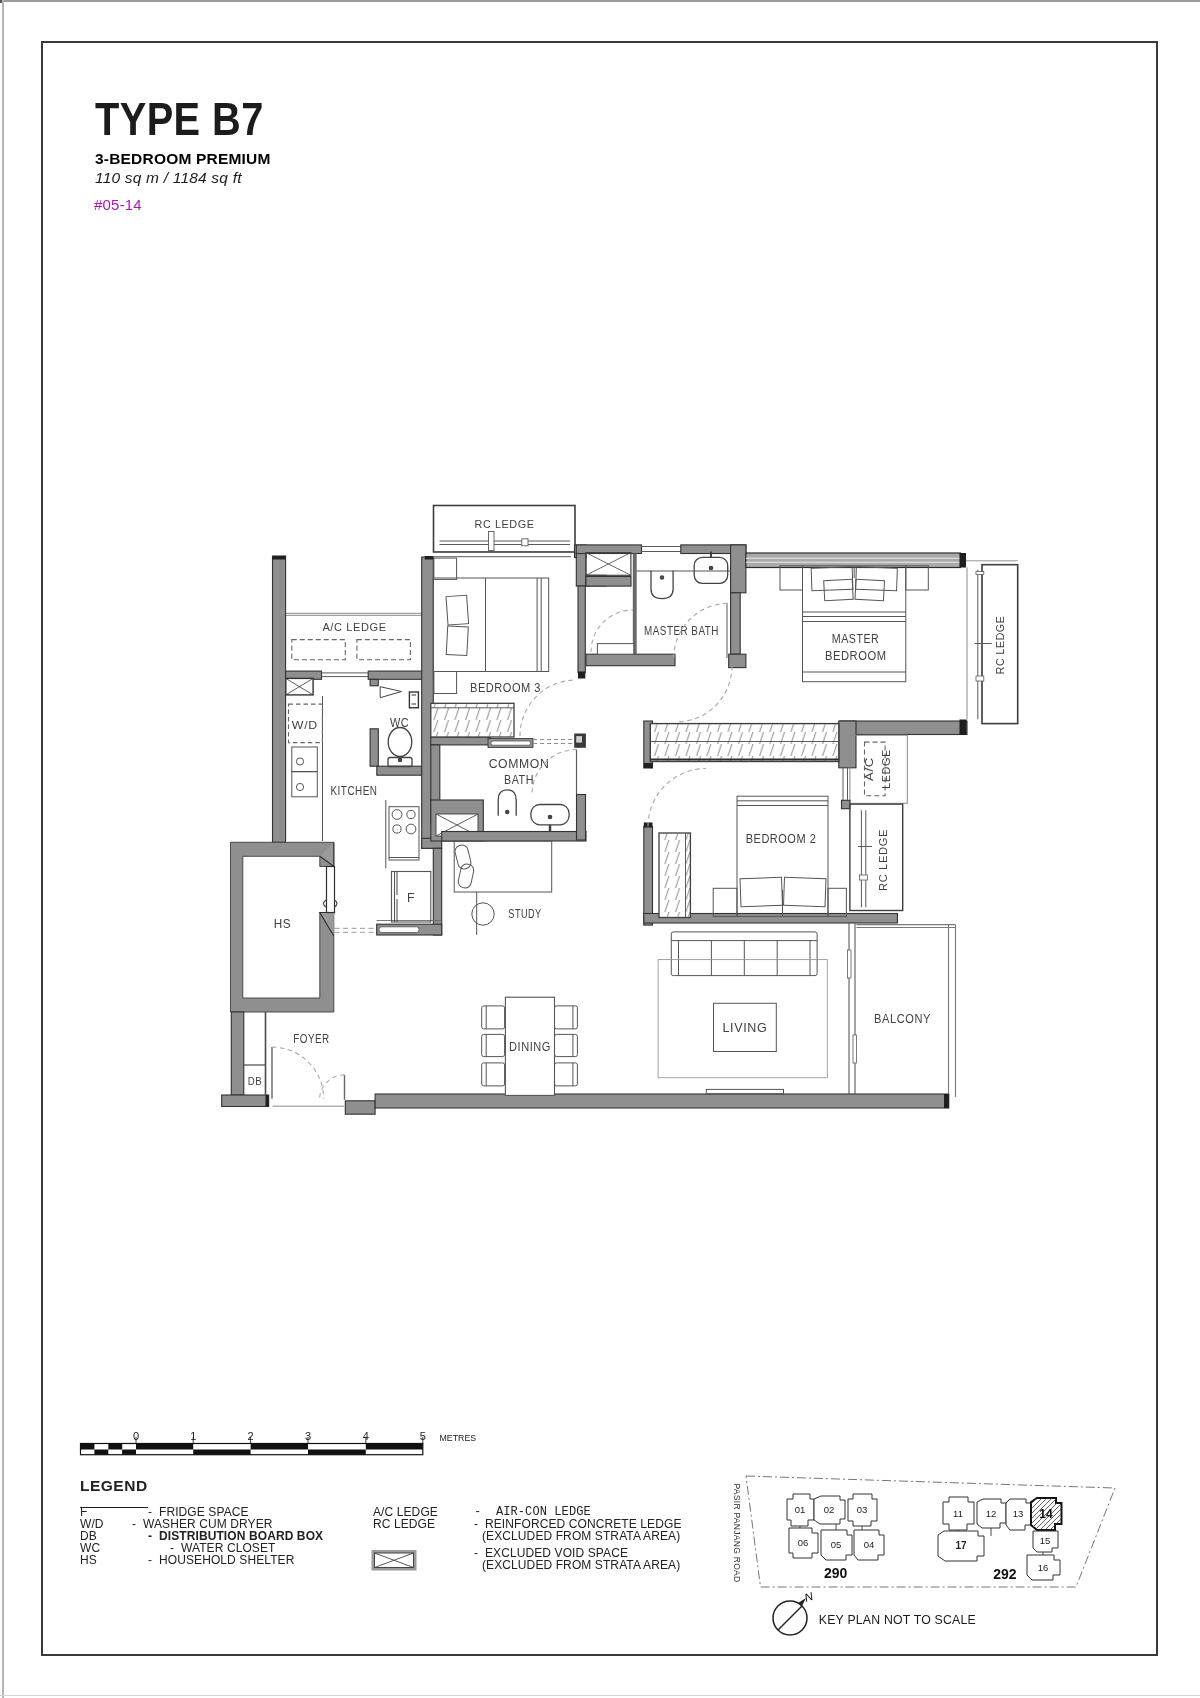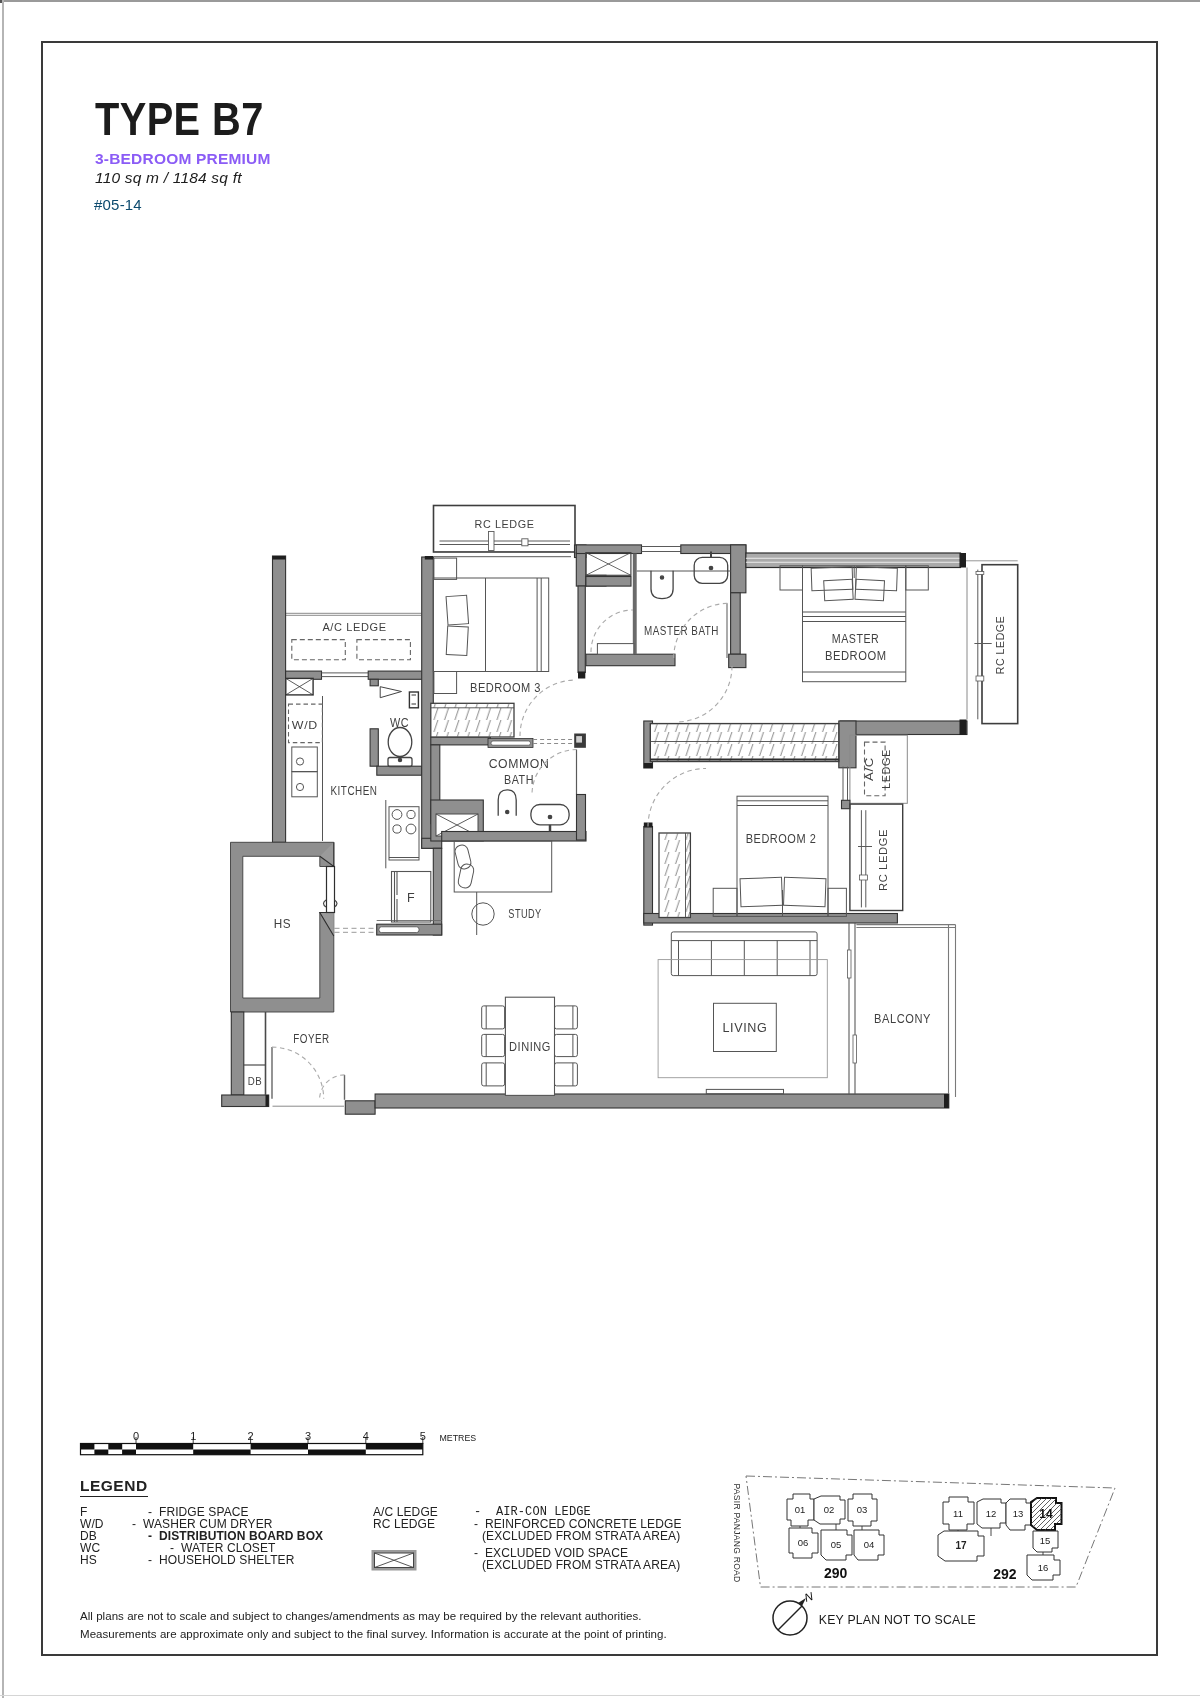--- a/index.html
+++ b/index.html
@@ -3,25 +3,25 @@
 <meta charset="utf-8">
 <style>
   html,body{margin:0;padding:0;background:#ffffff;}
   .page{position:relative;width:1200px;height:1698px;background:#fff;overflow:hidden;
         font-family:"Liberation Sans",sans-serif;}
   .frame{position:absolute;left:41px;top:41px;width:1113px;height:1611px;border:2px solid #3a3a3a;}
   .edgeT{position:absolute;left:0;top:0;width:1200px;height:2px;background:#9a9a9a;}
   .edgeL{position:absolute;left:2px;top:0;width:1.5px;height:1698px;background:#b5b5b5;}
   .edgeB{position:absolute;left:0;top:1695px;width:1200px;height:1px;background:#d5d5d5;}
   .title{position:absolute;left:95px;top:92px;font-size:46.5px;font-weight:bold;color:#1c1c1c;letter-spacing:0.5px;transform:scaleX(0.855);transform-origin:0 0;}
-  .sub1{position:absolute;left:95px;top:150px;font-size:15.5px;font-weight:bold;color:#8b5cf6;letter-spacing:0.2px;}
+  .sub1{position:absolute;left:95px;top:150px;font-size:15.5px;font-weight:bold;color:#000000;letter-spacing:0.2px;}
   .sub2{position:absolute;left:95px;top:168.5px;font-size:15.5px;color:#1c1c1c;letter-spacing:0.2px;font-style:italic;}
-  .unit{position:absolute;left:94px;top:196px;font-size:15px;color:#0c4a6e;letter-spacing:0.2px;}
+  .unit{position:absolute;left:94px;top:196px;font-size:15px;color:#a21caf;letter-spacing:0.2px;}
   .legendh{position:absolute;left:80px;top:1477px;font-size:15.5px;font-weight:bold;color:#222;
-           border-bottom:1.5px solid #222;padding-bottom:1px;letter-spacing:0.5px;}
+           border-bottom:1.5px solid #222;padding-bottom:12px;letter-spacing:0.5px;}
   .lrow{position:absolute;font-size:12px;color:#222;white-space:pre;letter-spacing:0.1px;}
   .disc{position:absolute;left:80px;top:1607px;font-size:11.5px;color:#222;line-height:18px;letter-spacing:0.05px;}
   svg text{font-family:"Liberation Sans",sans-serif;}
   .lbl{fill:#3f3f3f;font-size:12.5px;letter-spacing:0.6px;}
   .lbls{fill:#3f3f3f;font-size:11px;letter-spacing:0.6px;}
 </style>
 </head>
 <body>
 <div class="page">
 
@@ -64,21 +64,20 @@
 
 <div class="lrow" style="left:373px;top:1517px;">RC LEDGE</div>
 <div class="lrow" style="left:474px;top:1517px;text-align:right;">-  REINFORCED CONCRETE LEDGE</div>
 
 <div class="lrow" style="left:482px;top:1529px;">(EXCLUDED FROM STRATA AREA)</div>
 
 <div class="lrow" style="left:474px;top:1546px;">-  EXCLUDED VOID SPACE</div>
 
 <div class="lrow" style="left:482px;top:1558px;">(EXCLUDED FROM STRATA AREA)</div>
 
-<div class="disc">All plans are not to scale and subject to changes/amendments as may be required by the relevant authorities.<br>Measurements are approximate only and subject to the final survey. Information is accurate at the point of printing.</div>
 <svg width="1200" height="1698" viewBox="0 0 1200 1698" style="position:absolute;left:0;top:0;">
 <defs>
 <pattern id="hatch" width="10.5" height="12" patternUnits="userSpaceOnUse">
   <path d="M3.5,12 L7.5,0" stroke="#555" stroke-width="0.85" fill="none"></path>
 </pattern>
 <pattern id="hatch14" width="5" height="5" patternUnits="userSpaceOnUse">
   <path d="M0,5 L5,0" stroke="#3a3a3a" stroke-width="0.8" fill="none"></path>
 </pattern>
 </defs>
 <g stroke-linecap="butt">

